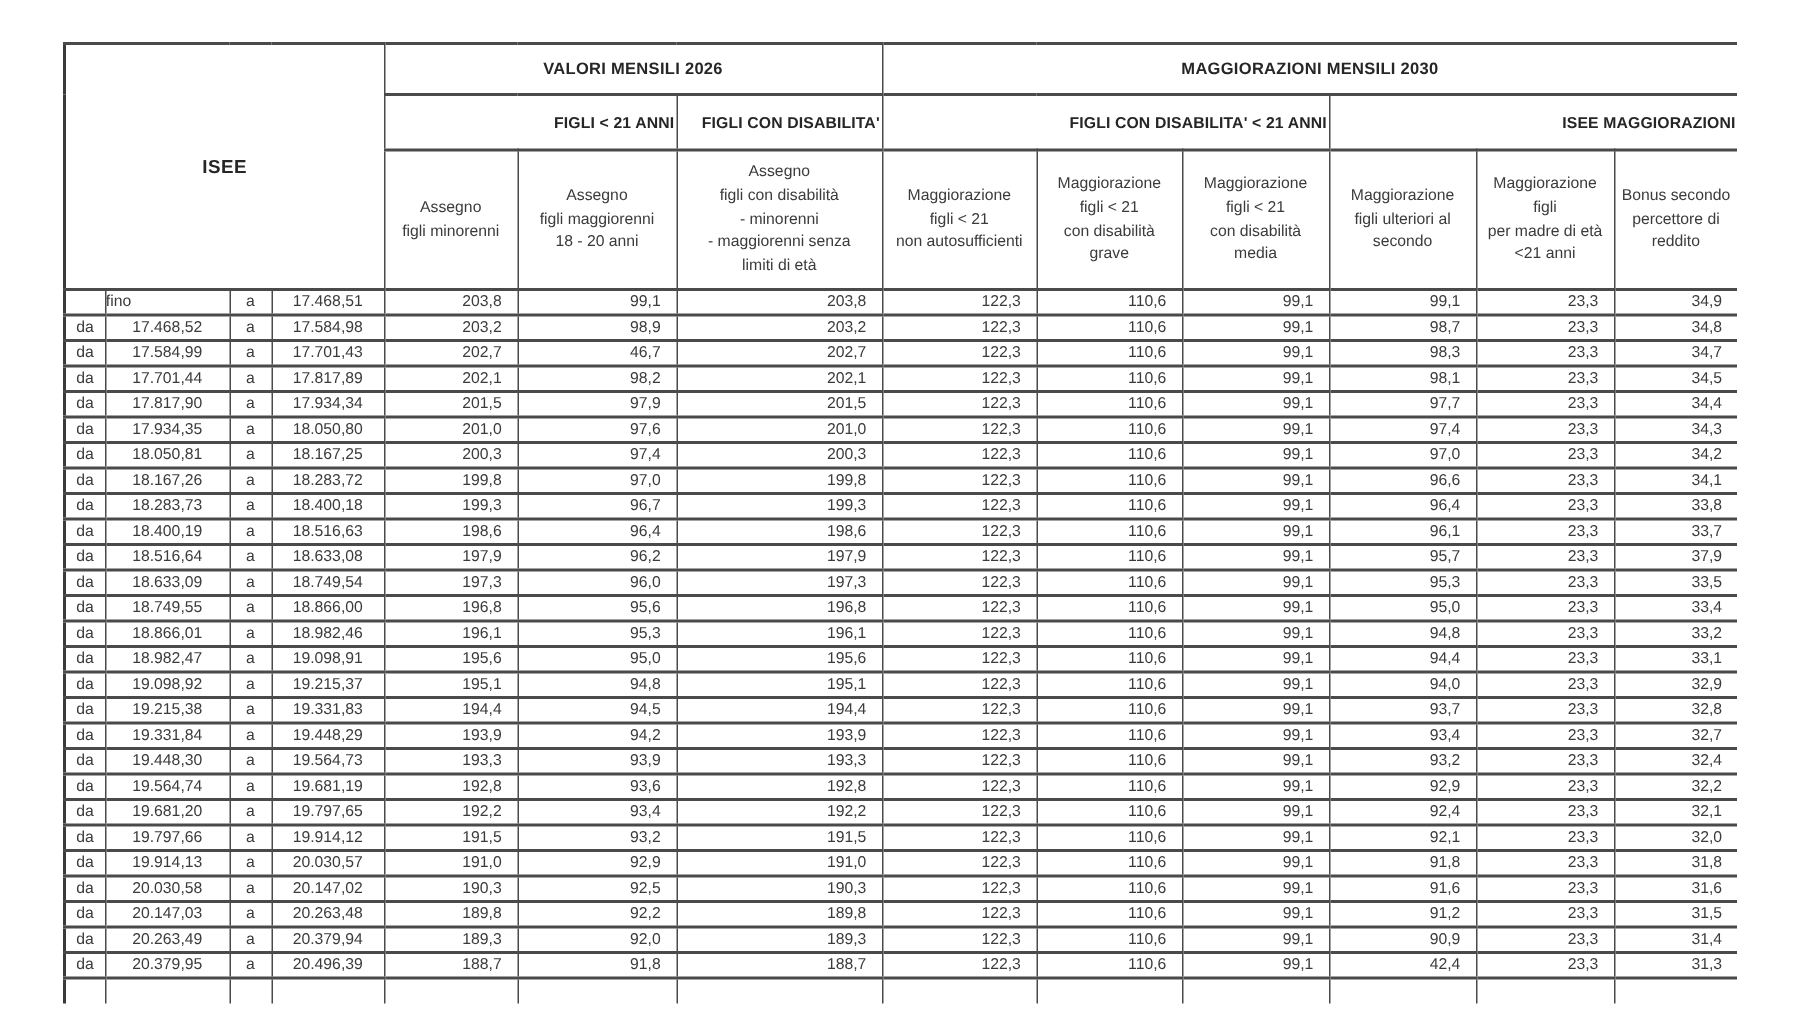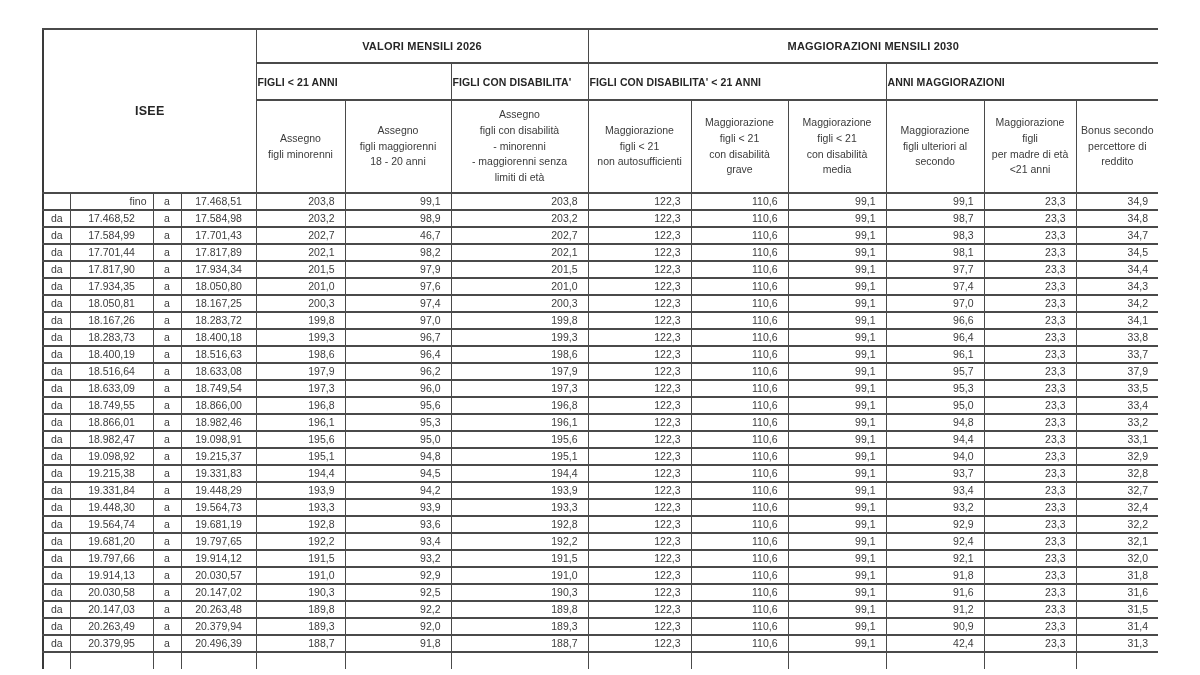--- a/index.html
+++ b/index.html
@@ -21,38 +21,38 @@
   table.main thead th { border-bottom-width:2px; border-top-width:2px; }
   table.main tbody td { border-top-width:2px; }
   table.main { border:2px solid #3a3a3a; }
 
   th.grouphead {
     height:30px; font-size:11px; font-weight:bold; color:#262626;
     text-align:center; vertical-align:middle; letter-spacing:.2px;
   }
   th.subhead {
     height:33px; font-size:10.5px; font-weight:bold; color:#262626;
-    text-align:left; vertical-align:middle; letter-spacing:.1px;
+    text-align:right; vertical-align:middle; letter-spacing:.1px;
   }
   th.colhead {
     height:91px; font-size:10.5px; font-weight:normal; color:#3b3b3b;
     text-align:center; vertical-align:middle; white-space:pre-line;
     line-height:1.5; padding:0 2px;
   }
   th.corner {
     font-size:12.5px; font-weight:bold; color:#262626;
     vertical-align:middle; letter-spacing:.3px;
   }
   tbody td {
     height:15px; font-size:10.5px; line-height:15px; padding:0;
     white-space:nowrap;
   }
   td.center { text-align:center; }
   td.num    { text-align:right; padding-right:10px; }
-  td.rright { text-align:right; padding-right:6px; }
+  td.rright { padding-right:6px; }
   tr.partial td { height:20px; border-top-width:2px; }
 </style>
 </head>
 <body>
 
 <div class="viewport">
   <div class="table-wrap">
     <table class="main">
       <colgroup>
         <col style="width:27px">
@@ -72,21 +72,21 @@
       <thead>
         <tr>
           <th class="corner" colspan="4" rowspan="3">ISEE</th>
           <th class="grouphead" colspan="3">VALORI MENSILI 2026</th>
           <th class="grouphead" colspan="6">MAGGIORAZIONI MENSILI 2030</th>
         </tr>
         <tr>
           <th class="subhead" colspan="2">FIGLI  &lt; 21 ANNI</th>
           <th class="subhead">FIGLI CON DISABILITA'</th>
           <th class="subhead" colspan="3">FIGLI CON DISABILITA' &lt; 21 ANNI</th>
-          <th class="subhead" colspan="3">ANNI MAGGIORAZIONI</th>
+          <th class="subhead" colspan="3">ISEE MAGGIORAZIONI</th>
         </tr>
         <tr>
           <th class="colhead">Assegno
 figli minorenni</th>
           <th class="colhead">Assegno
 figli maggiorenni
 18 -  20 anni</th>
           <th class="colhead">Assegno
 figli con disabilità
 - minorenni

